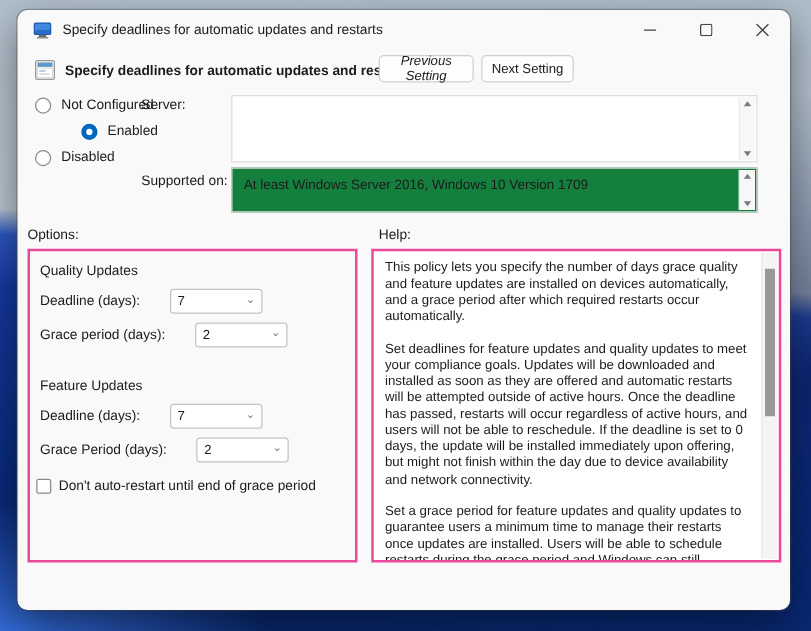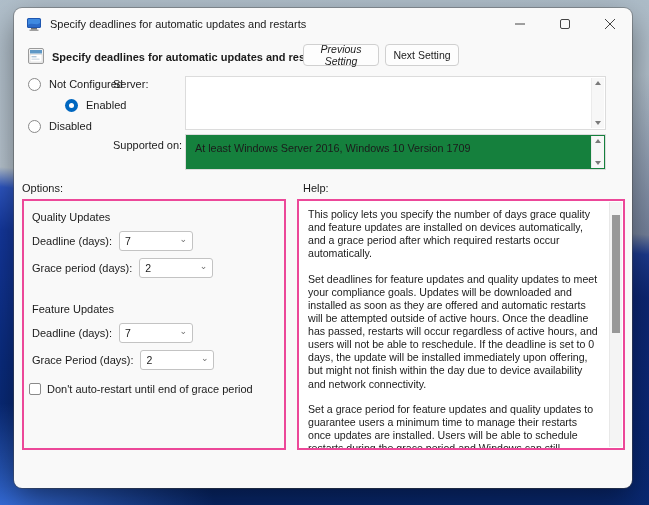--- a/index.html
+++ b/index.html
@@ -51,21 +51,21 @@
   }
   .tri-up { width:0; height:0; border-left:3px solid transparent; border-right:3px solid transparent; border-bottom:4px solid #7a7a7a; }
   .tri-down { width:0; height:0; border-left:3px solid transparent; border-right:3px solid transparent; border-top:4px solid #7a7a7a; }
   .supported-text { padding:7px 9px; font-size:10.8px; color:#1b1b1b; }
   
   .section-label { position:absolute; font-size:11px; }
   .panel { position:absolute; background:#fdfdfd; border:2px solid #ec4899; }
   .options-panel { left:8px; top:191px; width:264px; height:251px; padding:10px 8px; background:#f9f9f9; }
   .help-panel { left:283px; top:191px; width:328px; height:251px; background:#fff; overflow:hidden; }
   .opt-heading { font-size:11px; margin-bottom:8px; }
-  .opt-row { display:flex; align-items:center; gap:7px; margin-bottom:7px; height:20px; }
+  .opt-row { display:flex; align-items:center; gap:24px; margin-bottom:7px; height:20px; }
   .combo {
     width:74px; height:20px; background:#fff; border:1px solid #c3c3c3; border-radius:3px;
     display:flex; align-items:center; padding:0 5px; font-size:10.5px;
   }
   .combo .chev { margin-left:auto; color:#6f6f6f; font-size:9px; line-height:1; transform:translateY(-2px); }
   .spacer18 { height:18px; }
   .check-row { position:absolute; left:5px; top:182px; display:flex; align-items:center; gap:6px; }
   .checkbox { width:12px; height:12px; border:1px solid #8a8a8a; border-radius:2px; background:#fff; flex:0 0 auto; }
   .help-text { position:absolute; left:0; top:0; right:14px; bottom:0; padding:7px 8px 0 9px; overflow:hidden; }
   .help-text p { font-size:10.6px; line-height:1.24; margin-bottom:12px; color:#1b1b1b; }

